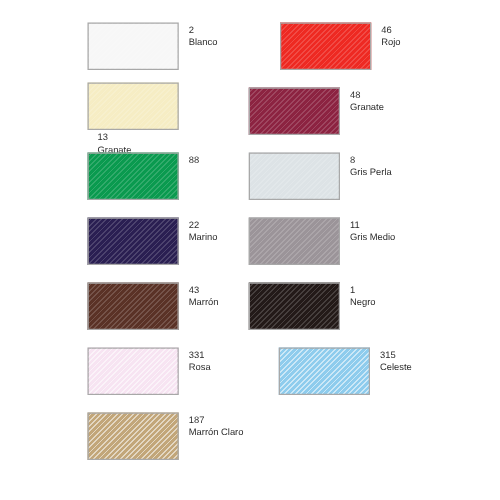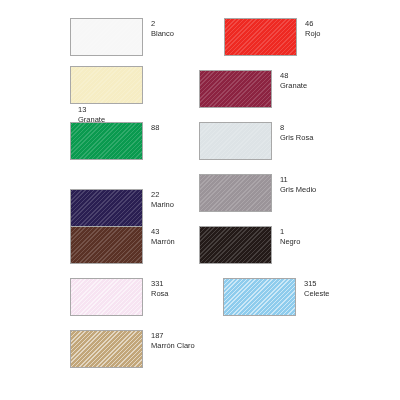--- a/index.html
+++ b/index.html
@@ -110,21 +110,21 @@
           <span class="swatch-code">13</span>
           <span class="swatch-name">Granate</span>
         </div>
       </div>
       <div class="swatch-row" style="top: 122px;">
         <div class="swatch-chip subtle-texture" style="background: rgb(10, 154, 79);"></div>
         <div class="swatch-caption">
           <span class="swatch-code">88</span>
         </div>
       </div>
-      <div class="swatch-row" style="top: 174px; margin-top: 15px;">
+      <div class="swatch-row" style="top: 174px;">
         <div class="swatch-chip subtle-texture" style="background: rgb(42, 31, 82);"></div>
         <div class="swatch-caption">
           <span class="swatch-code">22</span>
           <span class="swatch-name">Marino</span>
         </div>
       </div>
       <div class="swatch-row" style="top: 226px;">
         <div class="swatch-chip subtle-texture" style="background: rgb(90, 50, 38);"></div>
         <div class="swatch-caption">
           <span class="swatch-code">43</span>
@@ -158,21 +158,21 @@
         <div class="swatch-chip subtle-texture" style="background: rgb(140, 35, 65);"></div>
         <div class="swatch-caption">
           <span class="swatch-code">48</span>
           <span class="swatch-name">Granate</span>
         </div>
       </div>
       <div class="swatch-row" style="top: 122px;">
         <div class="swatch-chip subtle-texture" style="background: rgb(221, 227, 230);"></div>
         <div class="swatch-caption">
           <span class="swatch-code">8</span>
-          <span class="swatch-name">Gris Rosa</span>
+          <span class="swatch-name">Gris Perla</span>
         </div>
       </div>
       <div class="swatch-row" style="top: 174px;">
         <div class="swatch-chip subtle-texture" style="background: rgb(155, 148, 153);"></div>
         <div class="swatch-caption">
           <span class="swatch-code">11</span>
           <span class="swatch-name">Gris Medio</span>
         </div>
       </div>
       <div class="swatch-row" style="top: 226px;">

